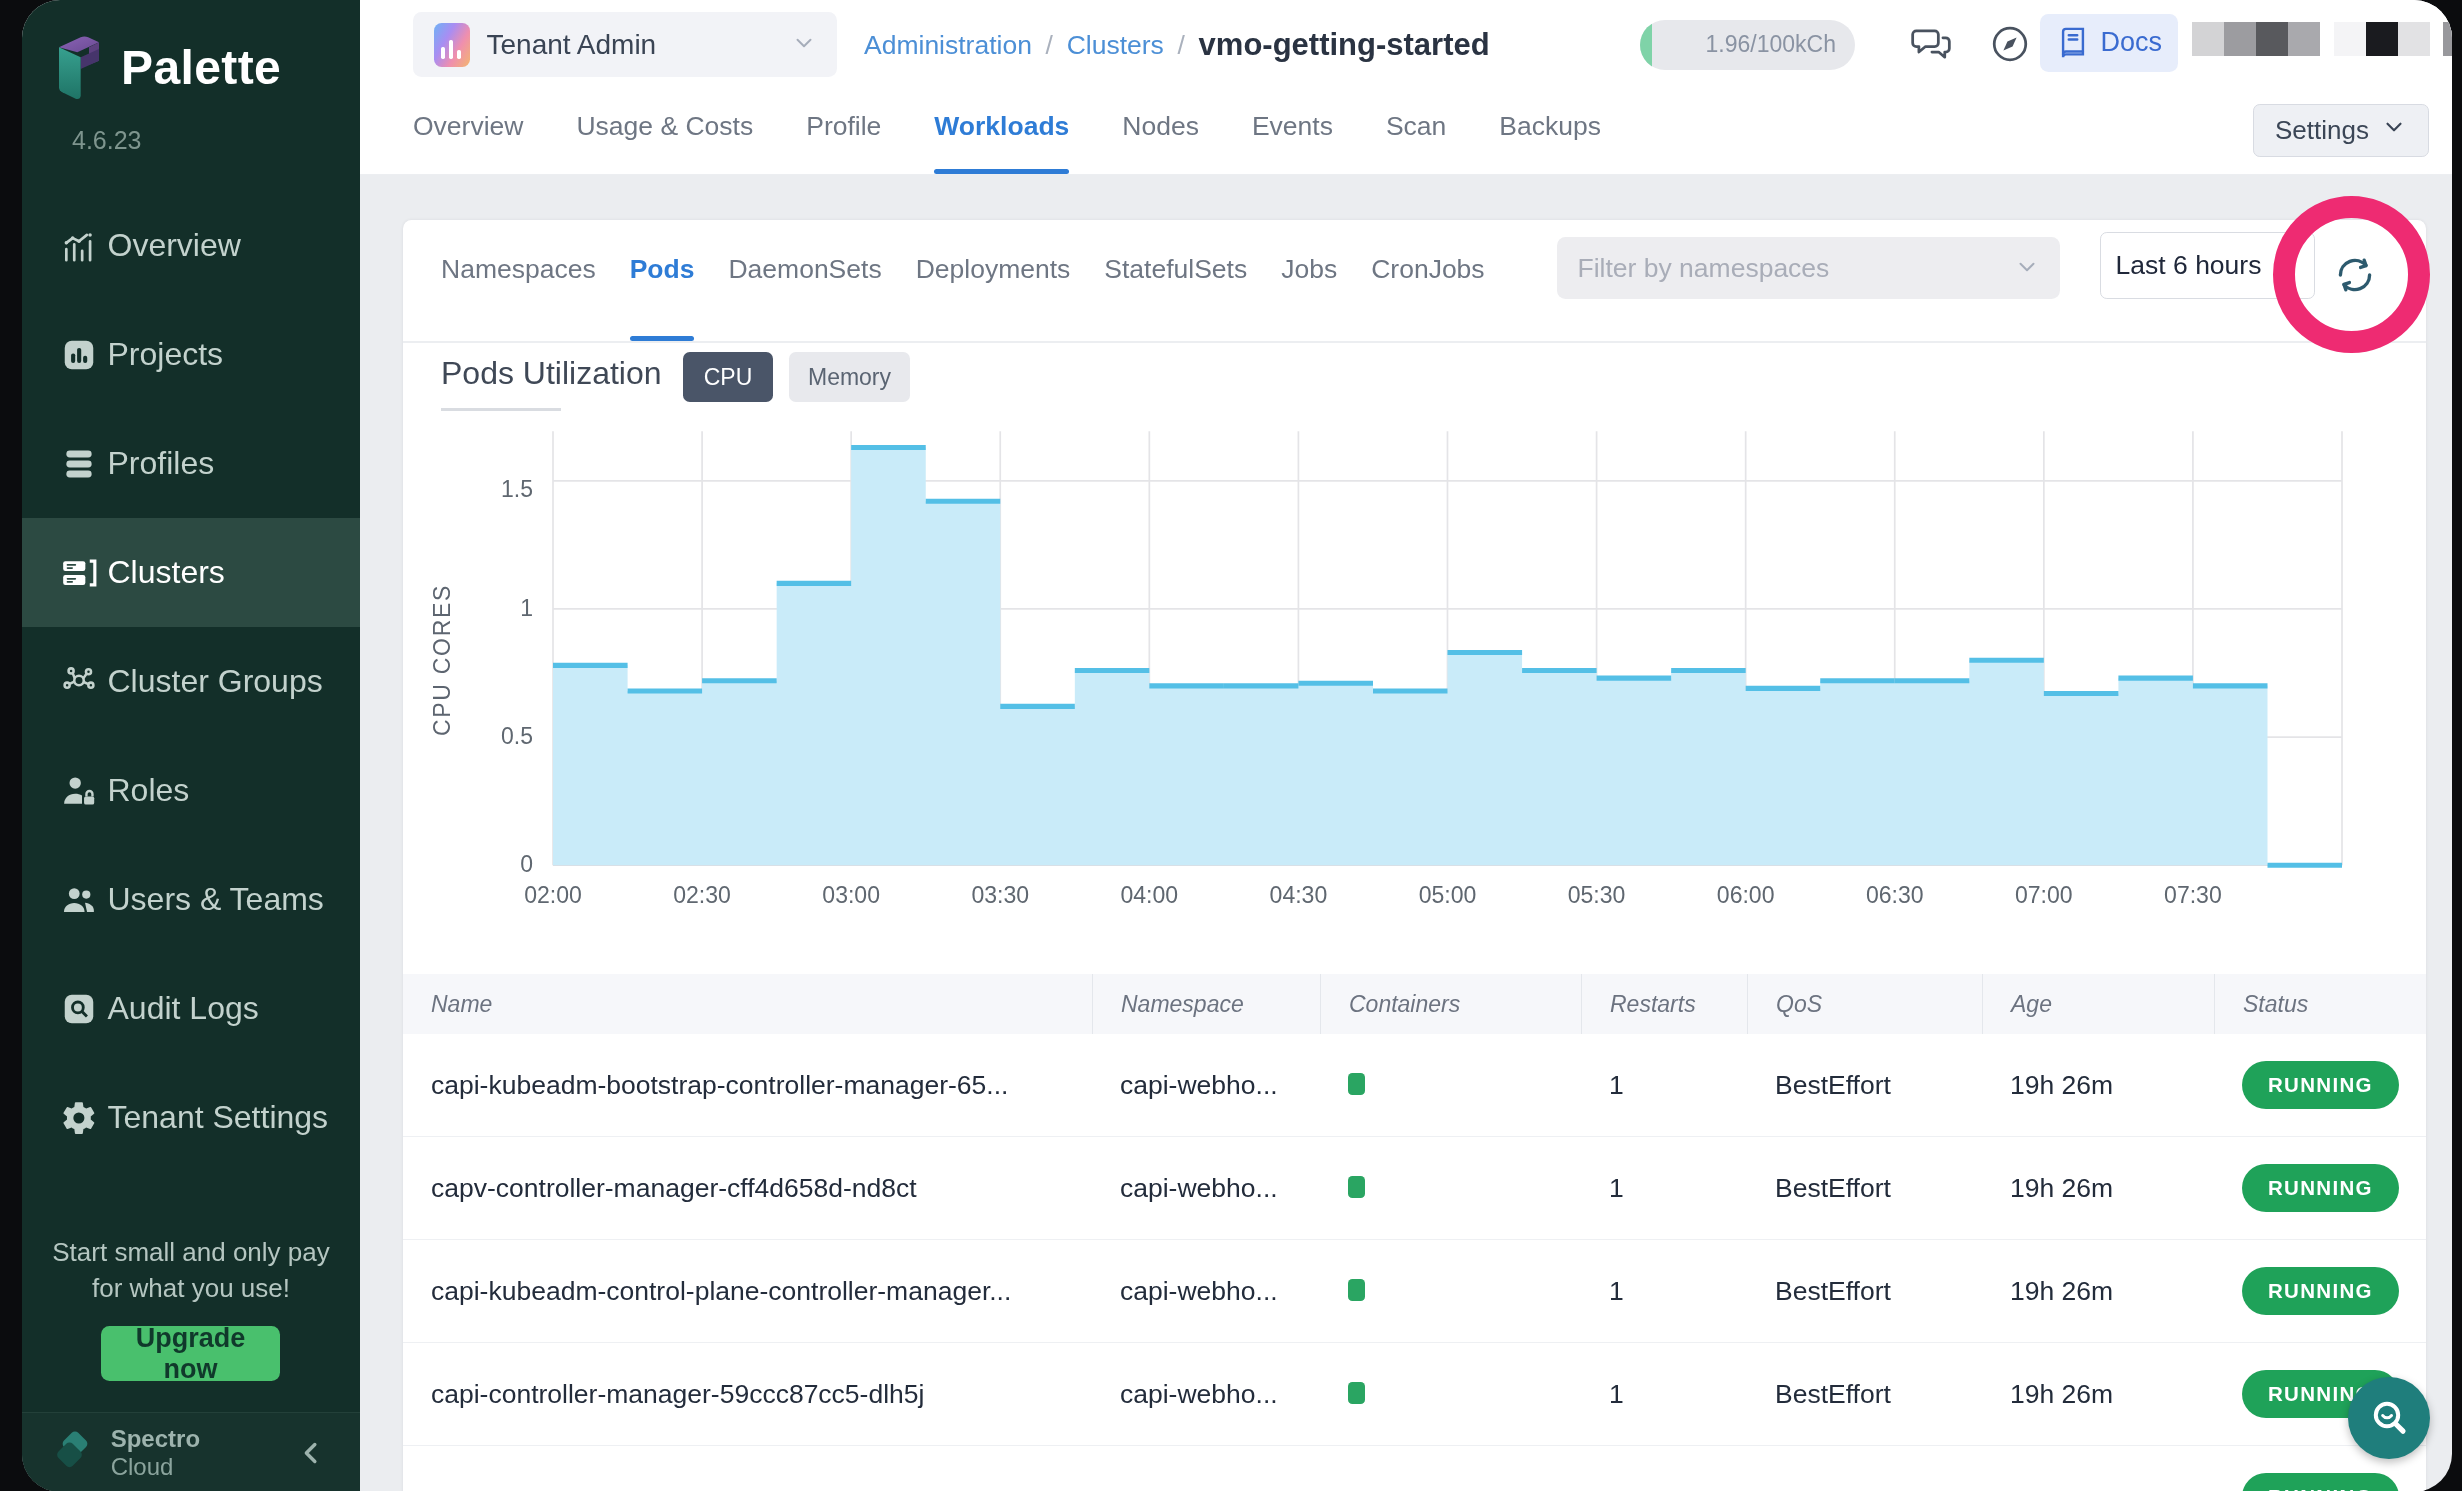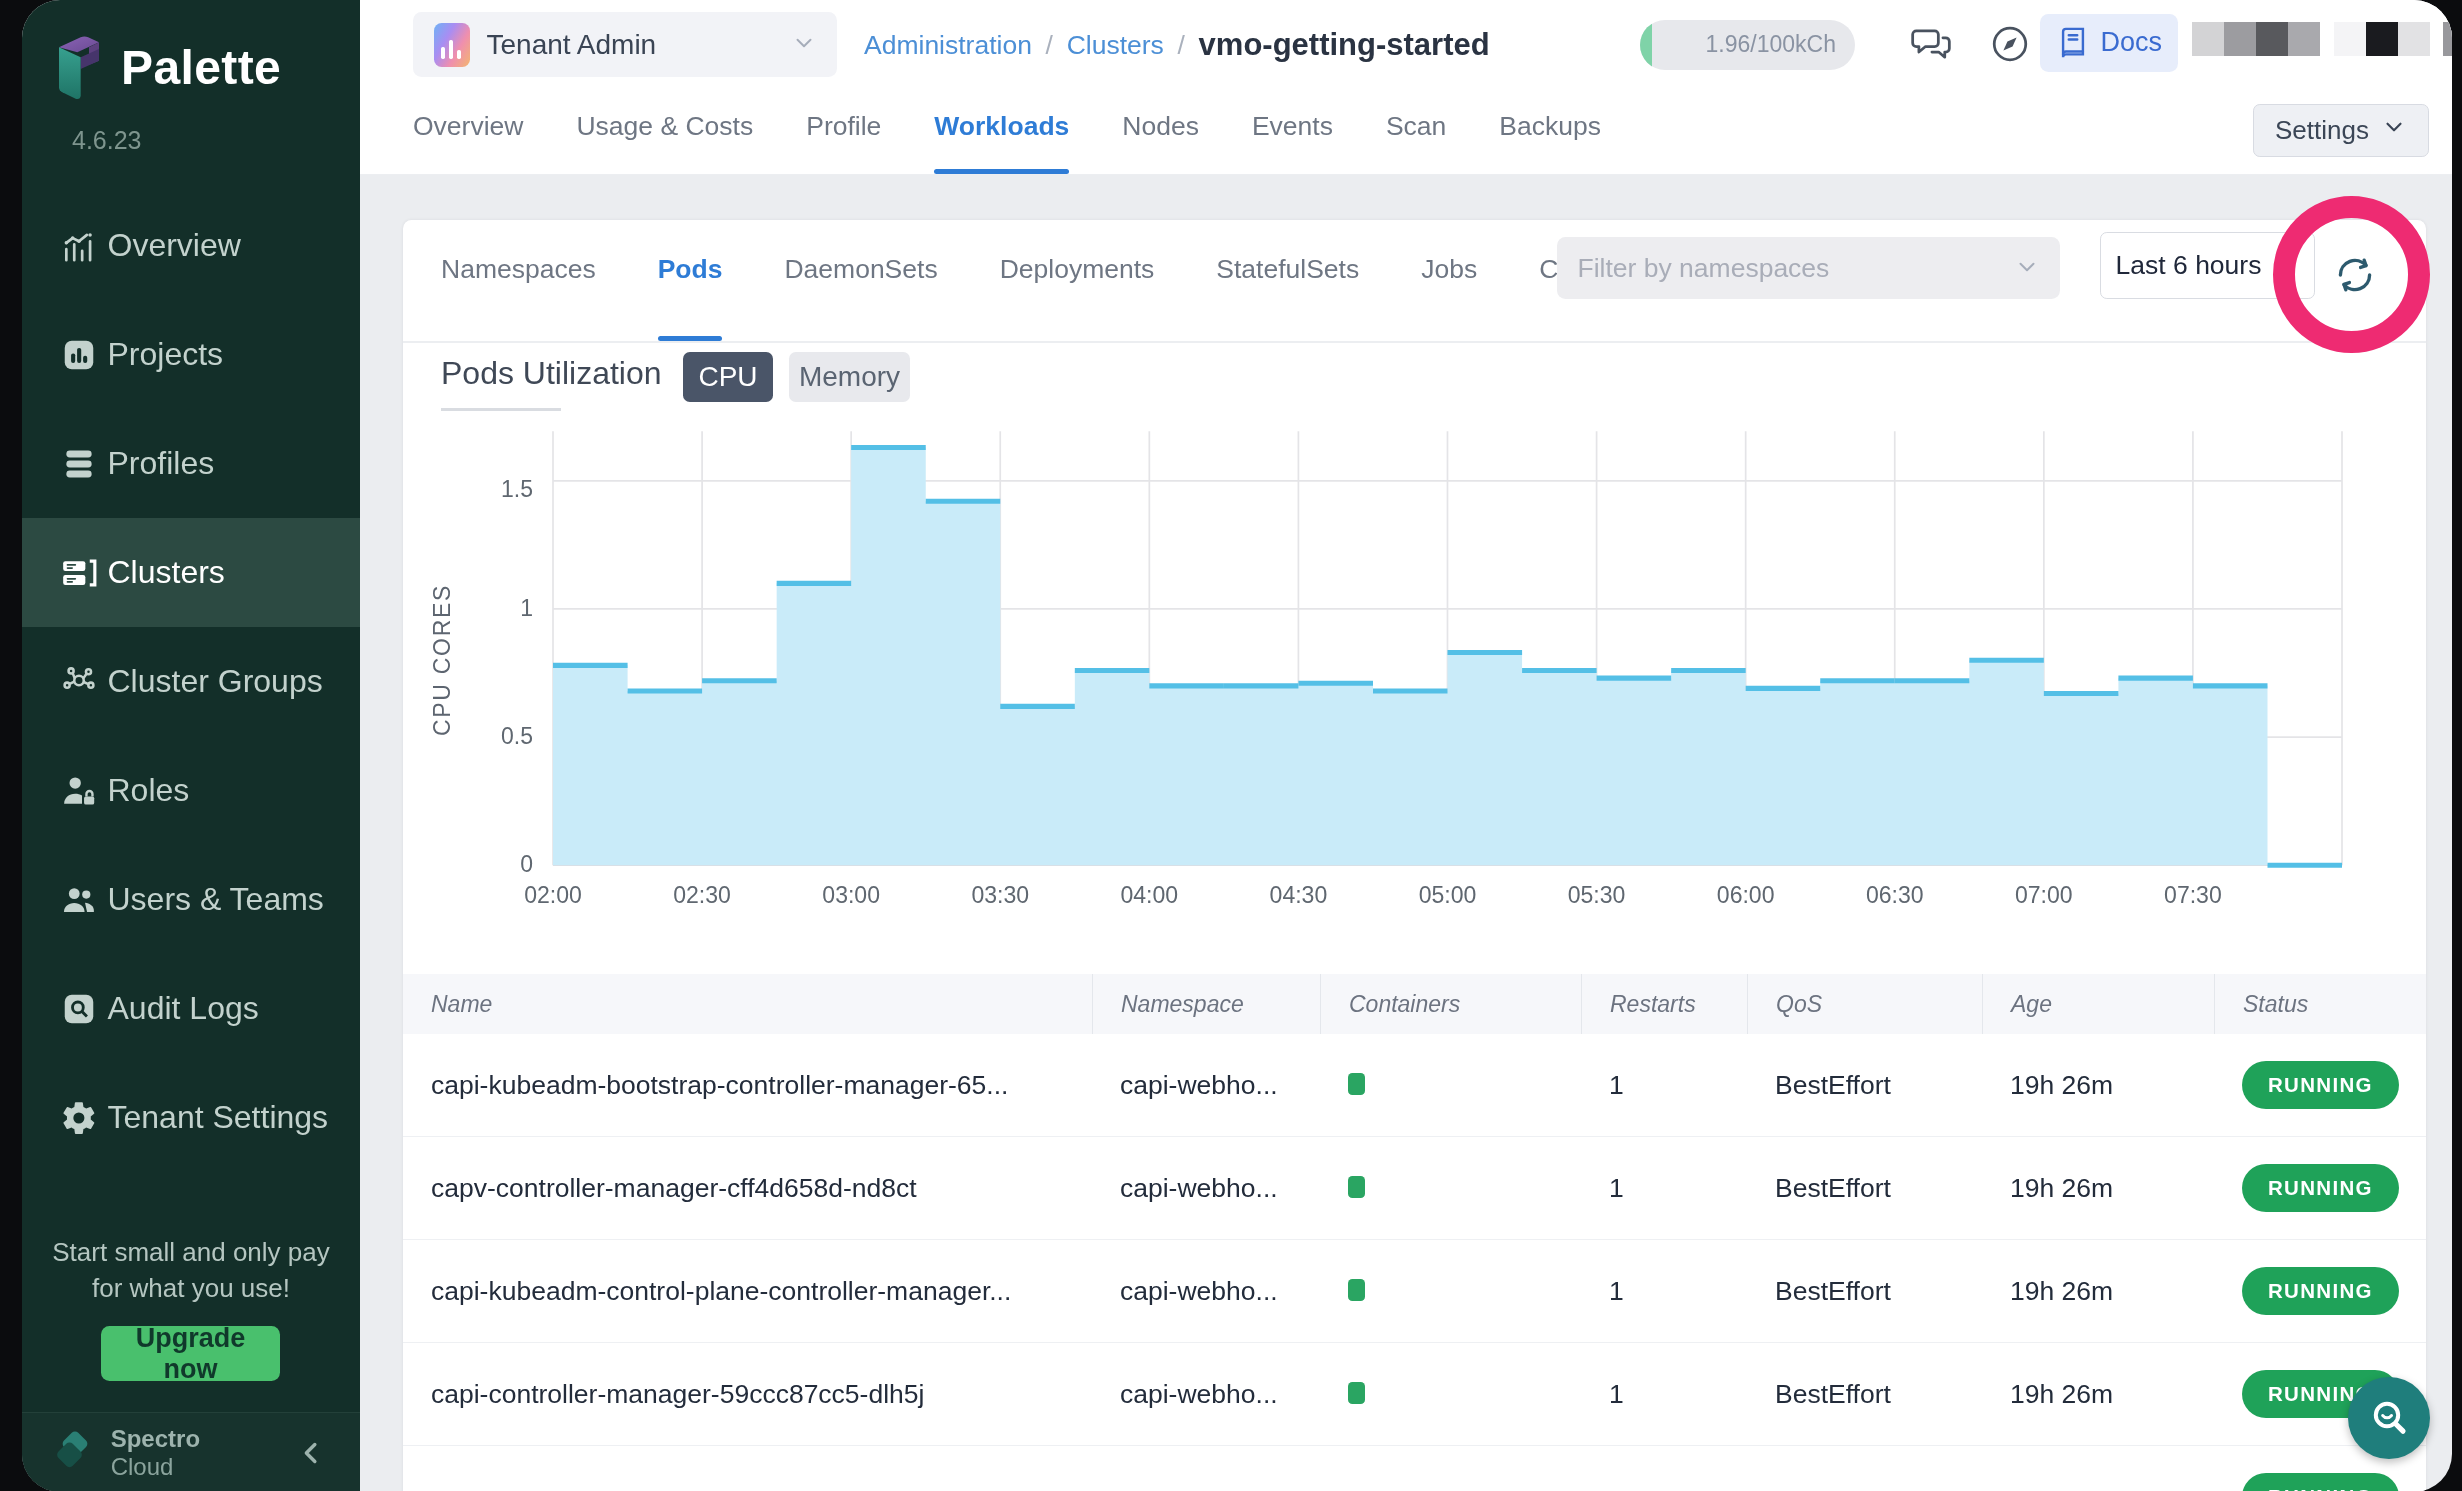--- a/index.html
+++ b/index.html
@@ -64,40 +64,40 @@
             display:flex;align-items:stretch;padding-left:53px;gap:53px;}
   .tab{position:relative;display:flex;align-items:center;padding-bottom:10.3px;font-size:26.5px;color:#6e7683;cursor:pointer;}
   .tab.active{color:#2e7cd6;font-weight:700;}
   .tab.active::after{content:"";position:absolute;left:0;right:0;bottom:0;height:5.1px;background:#2e7cd6;border-radius:2.6px;}
   .settings-btn{position:absolute;left:1893px;top:104px;width:176px;height:53px;background:#eef0f4;
                 border:1.7px solid #d8dbe2;border-radius:6.8px;display:flex;align-items:center;justify-content:center;
                 gap:12px;font-size:26px;color:#3b4656;cursor:pointer;}
   
   .card{position:absolute;left:381px;top:220px;width:2023px;height:1367px;background:#fff;border-radius:8.5px;
         box-shadow:0 0.9px 3.4px rgba(16,24,40,.08);}
-  .subtabs{position:absolute;left:38px;top:0;height:121px;display:flex;gap:62px;}
+  .subtabs{position:absolute;left:38px;top:0;height:121px;display:flex;gap:34px;}
   .subtab{position:relative;height:121px;padding-bottom:22px;display:flex;align-items:center;
           font-size:26.5px;color:#6e7683;cursor:pointer;white-space:nowrap;}
   .subtab.active{color:#2e7cd6;font-weight:700;}
   .subtab.active::after{content:"";position:absolute;left:0;right:0;bottom:0;height:5.1px;background:#2e7cd6;border-radius:2.6px;}
   .card-divider{position:absolute;left:0;right:0;top:121px;height:1.7px;background:#eceef1;}
   .filter-input{position:absolute;left:1154px;top:17px;width:503px;height:62px;background:#ededf0;border-radius:8.5px;
                 display:flex;align-items:center;padding:0 20.5px;cursor:text;z-index:5;}
   .filter-placeholder{color:#a9adb8;font-size:26.5px;flex:1;}
   .time-select{position:absolute;left:1697px;top:12px;width:215px;height:67px;background:#fff;border:1.7px solid #d9dce2;
                border-radius:6.8px;display:flex;align-items:center;justify-content:center;gap:12px;font-size:26.5px;
                color:#20283a;cursor:pointer;z-index:5;}
   .refresh-btn{position:absolute;left:1928px;top:31px;width:48px;height:48px;cursor:pointer;z-index:5;}
   .refresh-btn svg{width:48px;height:48px;}
   .annotation-circle{position:absolute;left:1870px;top:-24px;width:157px;height:157px;border:22px solid #ee2b72;
                      border-radius:50%;z-index:40;pointer-events:none;}
   .section-title{position:absolute;left:38px;top:135px;font-size:32px;color:#3f4856;}
   .title-underline{position:absolute;left:38px;top:188px;width:120px;height:2.6px;background:#d9dce1;}
   .chip{position:absolute;top:132px;height:50px;border-radius:6.8px;display:flex;align-items:center;justify-content:center;
-        font-size:28px;cursor:pointer;}
+        font-size:23px;cursor:pointer;}
   .chip.cpu{left:280px;width:90px;background:#4a5568;color:#fff;}
   .chip.mem{left:386px;width:121px;background:#e8e9ed;color:#5a6472;}
   .chart-wrap{position:absolute;left:150px;top:211px;width:1789px;height:496px;}
   .chart-wrap svg{overflow:visible;}
   .ytick{position:absolute;width:68px;left:62px;text-align:right;font-size:23px;color:#5f6770;}
   .ylabel{position:absolute;left:26px;top:282px;height:316px;display:flex;align-items:center;justify-content:center;
           writing-mode:vertical-rl;transform:rotate(180deg);font-size:23px;color:#5d6570;letter-spacing:1.7px;}
   
   .table{position:absolute;left:0;right:0;top:754px;}
   .trow{display:grid;grid-template-columns:689px 228px 261px 166px 235px 232px 1fr;align-items:center;}

